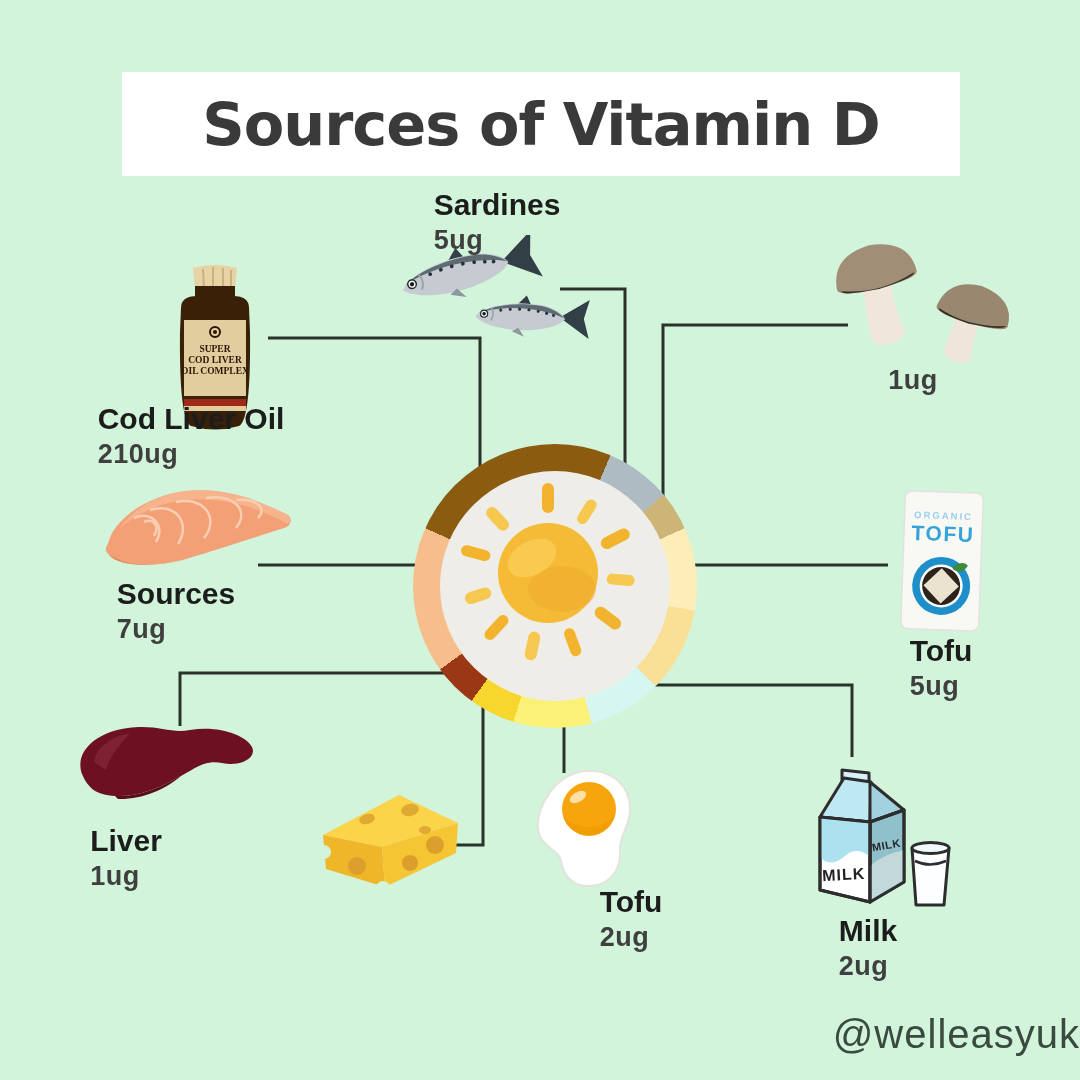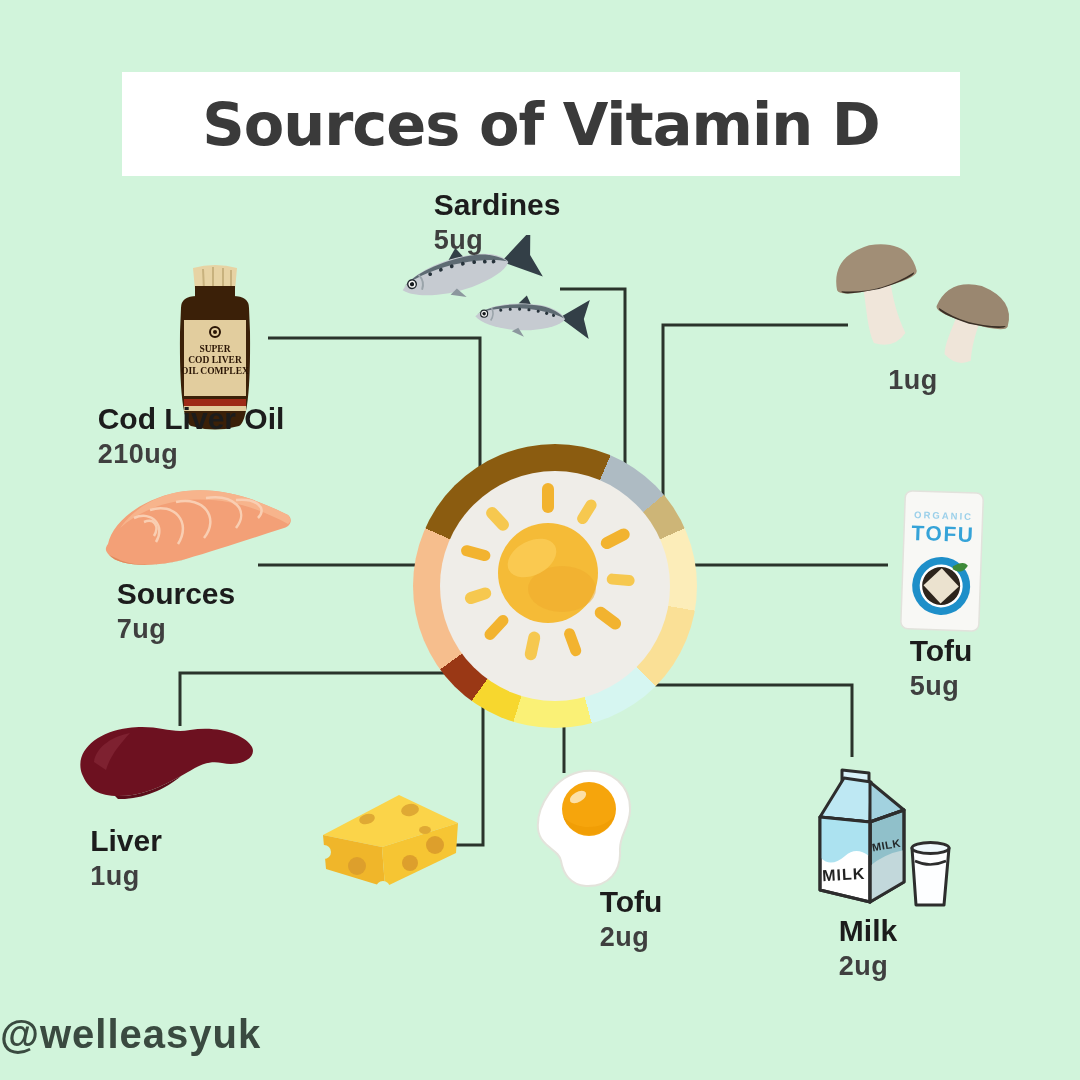--- a/index.html
+++ b/index.html
@@ -28,22 +28,22 @@
     border-radius:50%;background:#EFEDE8;
   }
   .art{position:absolute;z-index:3;}
   .caption{
     position:absolute;z-index:4;text-align:left;transform:translateX(-50%);
     line-height:1.1;white-space:nowrap;
   }
   .caption .label{font-weight:700;font-size:30px;color:var(--label,#1C1C1C);}
   .caption .value{font-weight:700;font-size:27px;color:var(--value,#3F3F3F);letter-spacing:.5px;margin-top:5px;}
   .footer{
-    position:absolute;left:0;top:1012px;width:100%;text-align:left;z-index:2;
-    font-weight:700;font-size:40px;color:var(--footer,#3A4A40);letter-spacing:1px;
+    position:absolute;left:0;top:1012px;width:100%;text-align:right;z-index:2;
+    font-weight:400;font-size:40px;color:var(--footer,#3A4A40);letter-spacing:1px;
   }
 </style>
 </head>
 <body>
 
 <div class="canvas">
 
   <svg id="connectors" width="1080" height="1080" viewBox="0 0 1080 1080" style="color: rgb(42, 51, 43);">
     <polyline points="268,338 480,338 480,470"></polyline>
     <polyline points="560,289 625,289 625,470"></polyline>

